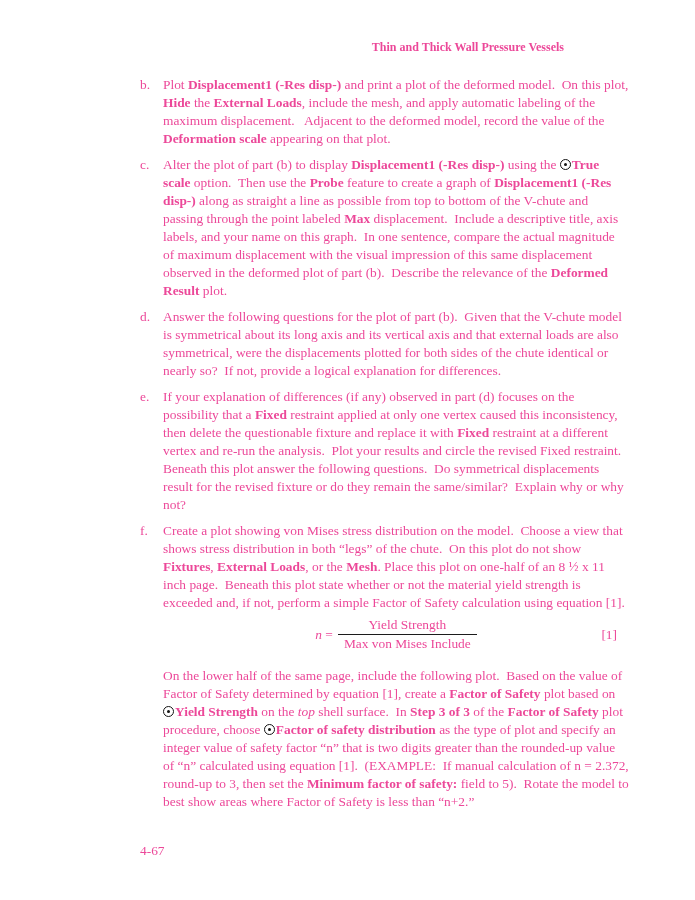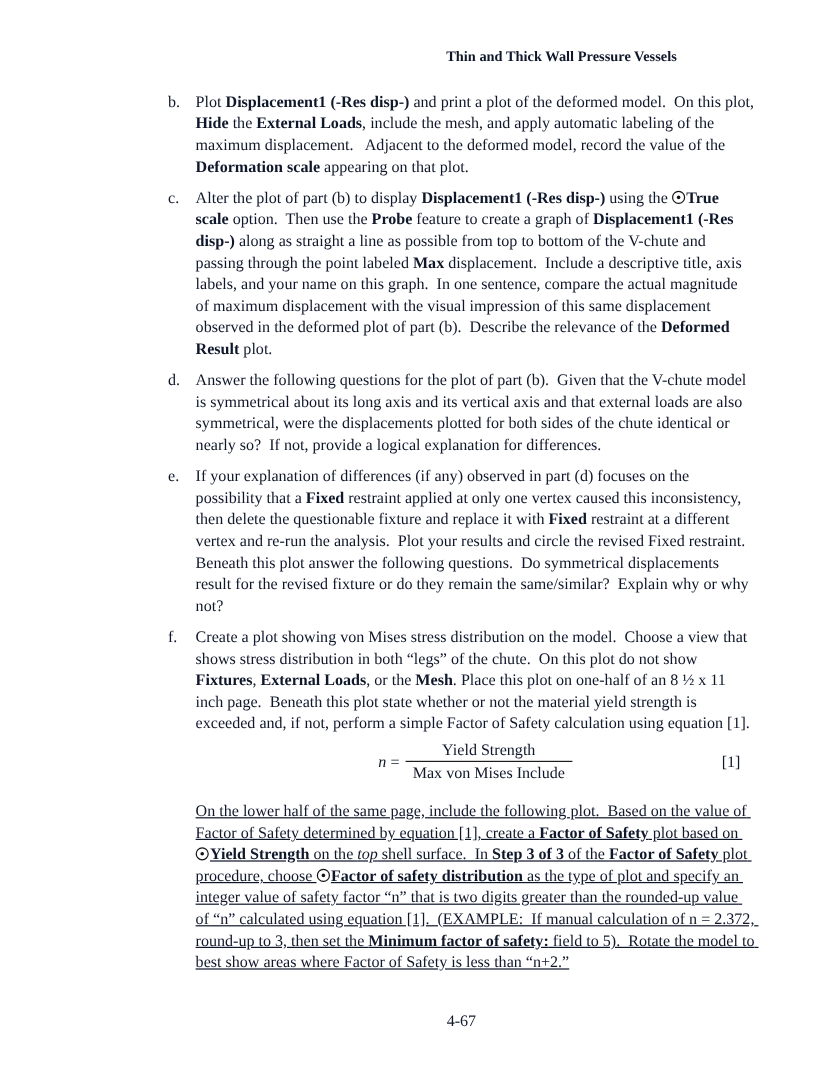--- a/index.html
+++ b/index.html
@@ -1,18 +1,18 @@
 <!DOCTYPE html>
 <html><head>
 <meta charset="utf-8">
 <style>
   html,body { margin:0; padding:0; background:#ffffff; }
   .page {
     position:relative; width:646px; height:900px; background:#ffffff;
-    color:#0f172a; font-family:"Liberation Serif", serif;
+    color:#ec4899; font-family:"Liberation Serif", serif;
     font-size:13.4px; line-height:18px; overflow:hidden;
   }
   .header {
     position:absolute; top:40px; right:82px;
     font-weight:700; font-size:12px; line-height:14px; white-space:nowrap;
   }
   .content { position:absolute; left:140px; top:76px; width:489px; }
   .list-item { display:flex; margin-bottom:8px; }
   .marker { flex:0 0 23px; width:23px; }
   .item-text { flex:1 1 auto; }
@@ -31,23 +31,23 @@
   }
   .equation-row {
     position:relative; display:flex; align-items:center; justify-content:center;
     margin:4px 0 6px 0;
   }
   .eq-lhs { margin-right:5px; }
   .eq-frac { display:inline-flex; flex-direction:column; text-align:center; }
   .eq-num { padding:0 10px; }
   .eq-den { border-top:1.3px solid #1c1c1c; padding:0 6px; }
   .eq-ref { position:absolute; right:12px; top:50%; transform:translateY(-50%); }
-  .closing-paragraph { margin-left:23px; margin-top:7px;text-decoration:underline; }
+  .closing-paragraph { margin-left:23px; margin-top:7px; }
   .footer {
-    position:absolute; top:842px; left:140px; width:489px; text-align:center;
+    position:absolute; top:842px; left:140px; width:489px; text-align:left;
   }
 </style>
 </head>
 <body>
 
 <div class="page">
 
   <div class="header">Thin and Thick Wall Pressure Vessels</div>
 
   <div class="content">

